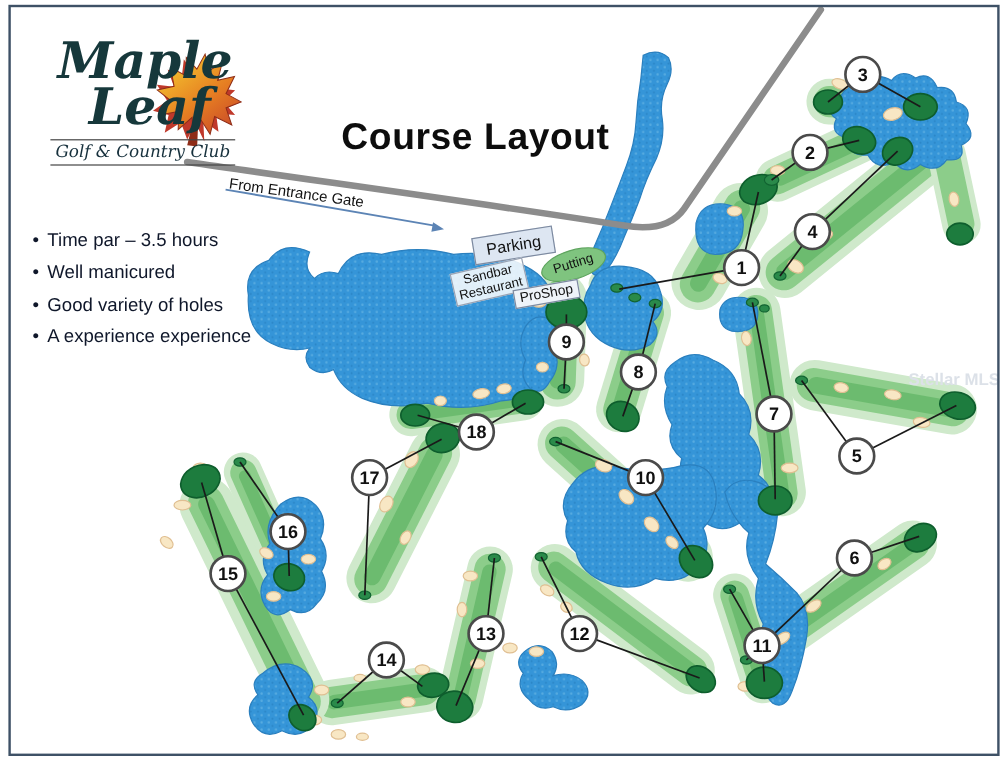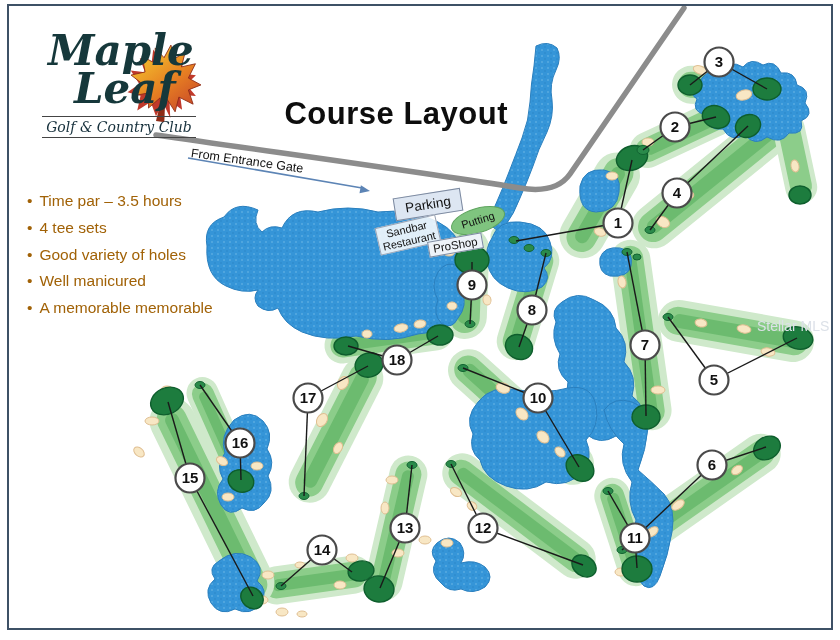--- a/index.html
+++ b/index.html
@@ -21,26 +21,26 @@
   .hole-line{stroke:#1a1a1a;stroke-width:1.4;}
   .hole-circle{fill:#ffffff;stroke:#4a4a4a;stroke-width:2.2;}
   .hole-number{font:bold 15px "Liberation Sans",sans-serif;text-anchor:middle;fill:#111;}
   .arrow{stroke:#5c84b5;stroke-width:1.6;fill:none;}
   .arrow-head{fill:#5c84b5;}
 
   
   .title{position:absolute;left:233px;top:57px;width:275px;text-align:right;
          font-size:31px;font-weight:bold;color:#0d0d0d;letter-spacing:0.5px;z-index:10;margin-top:39px;}
   .bullets{position:absolute;left:27px;top:188px;z-index:10;}
-  .bullet{font-size:15.5px;color:#a16207;line-height:26.8px;white-space:nowrap;}
+  .bullet{font-size:15.5px;color:#0f172a;line-height:26.8px;white-space:nowrap;}
   .bullet .dot{margin-right:7px;}
   .entrance{position:absolute;left:192px;top:146px;font-size:12.5px;color:#111;
             transform:rotate(8deg);transform-origin:left top;z-index:10;white-space:nowrap;}
-  .watermark{position:absolute;left:757px;top:308px;font-size:14px;font-weight:normal;
-             color:#dce1e8;z-index:5;white-space:nowrap;margin-top:10px;}
+  .watermark{position:absolute;left:757px;top:308px;font-size:14px;font-weight:bold;
+             color:#dce1e8;z-index:5;white-space:nowrap;}
 
   
   .fac{position:absolute;z-index:12;text-align:center;color:#111;}
   .fac-parking{left:394px;top:193px;width:62px;padding:3px 2px;font-size:13.5px;
                background:#dde6f2;border:1px solid #7d8aa0;transform:rotate(-9deg);}
   .fac-putting{left:450px;top:208px;width:54px;height:23px;line-height:23px;font-size:11px;
                background:#7fc47f;border:1px solid #5ea45e;border-radius:50%;transform:rotate(-17deg);}
   .fac-sandbar{left:377px;top:221px;font-size:11px;line-height:1.1;padding:1px 3px;
                background:rgba(255,255,255,0.85);border:1px solid #98a2b3;transform:rotate(-13deg);}
   .fac-proshop{left:428px;top:237px;font-size:11.5px;padding:1px 4px;
@@ -420,24 +420,23 @@
     <div class="logo-word logo-maple">Maple</div>
     <div class="logo-sub">Golf &amp; Country Club</div>
   </div>
 
   <div class="title">Course Layout</div>
 
   <div class="entrance">From Entrance Gate</div>
 
   <div class="bullets" id="bullet-list">
       <div class="bullet"><span class="dot">•</span><span>Time par – 3.5 hours</span></div>
-      <div class="bullet"><span class="dot">•</span><span>4 tee sets</span></div>
+      <div class="bullet"><span class="dot">•</span><span>Well manicured</span></div>
       <div class="bullet"><span class="dot">•</span><span>Good variety of holes</span></div>
-      <div class="bullet"><span class="dot">•</span><span>Well manicured</span></div>
-      <div class="bullet"><span class="dot">•</span><span>A memorable memorable</span></div>
+      <div class="bullet"><span class="dot">•</span><span>A experience experience</span></div>
     </div>
 
   <div class="fac fac-parking">Parking</div>
   <div class="fac fac-putting">Putting</div>
   <div class="fac fac-sandbar">
     <div>Sandbar</div>
     <div>Restaurant</div>
   </div>
   <div class="fac fac-proshop">ProShop</div>
 

